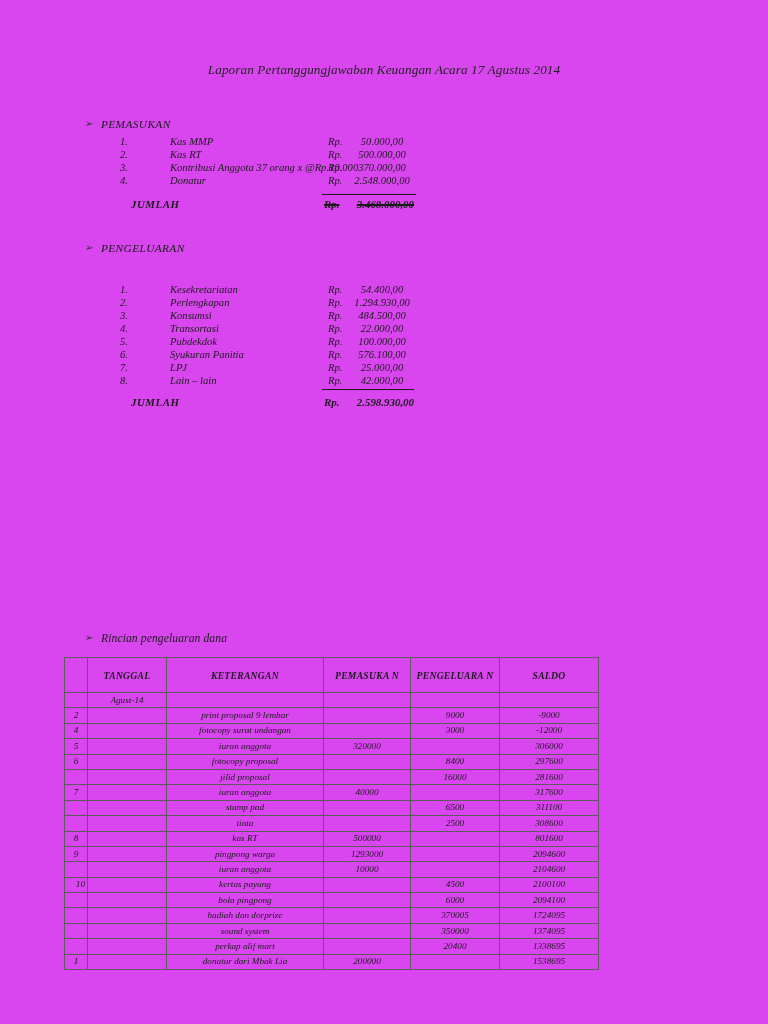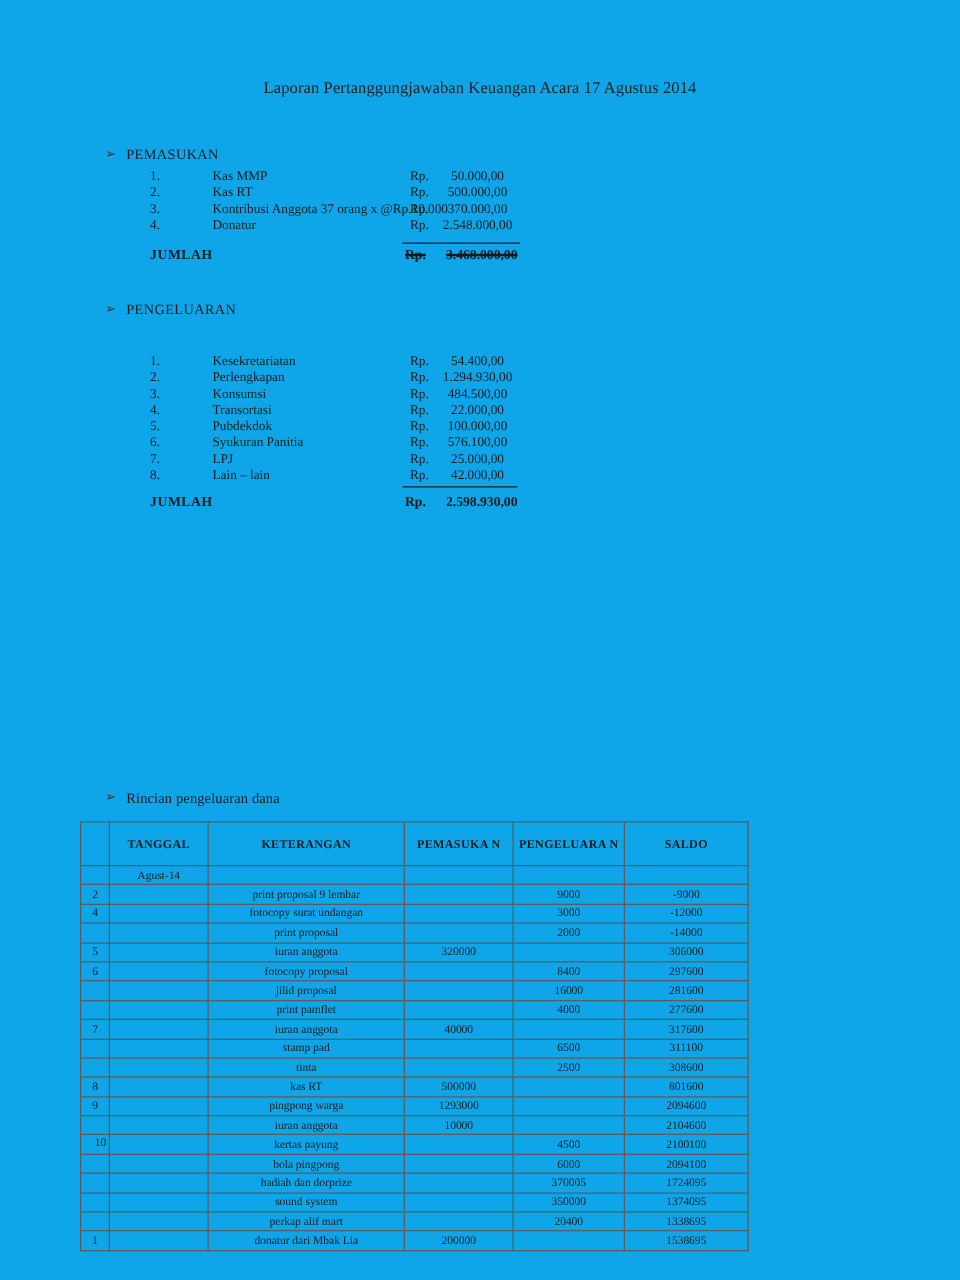--- a/index.html
+++ b/index.html
@@ -14,21 +14,22 @@
     font-family: "Liberation Serif", "DejaVu Serif", serif;
     color: #1b1b1b;
     position: relative;
     overflow: hidden;
   }
 
   .page {
     width: 768px;
     height: 1024px;
     position: relative;
-    background: #0ea5e9;
+    background: #d946ef;
+    font-style: italic;
   }
 
   
   .doc-title {
     position: absolute;
     top: 62px;
     left: 0;
     width: 768px;
     text-align: center;
     font-size: 13.2px;
@@ -111,21 +112,21 @@
 
   
   .total-row {
     position: relative;
     padding-left: 106px;
     font-size: 10.9px;
     font-weight: bold;
     height: 14px;
   }
   .total-label {
-    margin-left: 14px;
+    margin-left: 25px;
     letter-spacing: .5px;
   }
   .total-cur {
     position: absolute;
     left: 324px;
     width: 24px;
     font-weight: bold;
   }
   .total-amt {
     position: absolute;
@@ -374,28 +375,20 @@
           </tr>
           <tr>
             <td class="c-daynum">4</td>
             <td class="c-date"></td>
             <td class="c-desc">fotocopy surat undangan</td>
             <td class="c-in"></td>
             <td class="c-out">3000</td>
             <td class="c-saldo">-12000</td>
           </tr>
           <tr>
-            <td class="c-daynum"></td>
-            <td class="c-date"></td>
-            <td class="c-desc">print proposal</td>
-            <td class="c-in"></td>
-            <td class="c-out">2000</td>
-            <td class="c-saldo">-14000</td>
-          </tr>
-          <tr>
             <td class="c-daynum">5</td>
             <td class="c-date"></td>
             <td class="c-desc">iuran anggota</td>
             <td class="c-in">320000</td>
             <td class="c-out"></td>
             <td class="c-saldo">306000</td>
           </tr>
           <tr>
             <td class="c-daynum">6</td>
             <td class="c-date"></td>
@@ -406,28 +399,20 @@
           </tr>
           <tr>
             <td class="c-daynum"></td>
             <td class="c-date"></td>
             <td class="c-desc">jilid proposal</td>
             <td class="c-in"></td>
             <td class="c-out">16000</td>
             <td class="c-saldo">281600</td>
           </tr>
           <tr>
-            <td class="c-daynum"></td>
-            <td class="c-date"></td>
-            <td class="c-desc">print pamflet</td>
-            <td class="c-in"></td>
-            <td class="c-out">4000</td>
-            <td class="c-saldo">277600</td>
-          </tr>
-          <tr>
             <td class="c-daynum">7</td>
             <td class="c-date"></td>
             <td class="c-desc">iuran anggota</td>
             <td class="c-in">40000</td>
             <td class="c-out"></td>
             <td class="c-saldo">317600</td>
           </tr>
           <tr>
             <td class="c-daynum"></td>
             <td class="c-date"></td>

